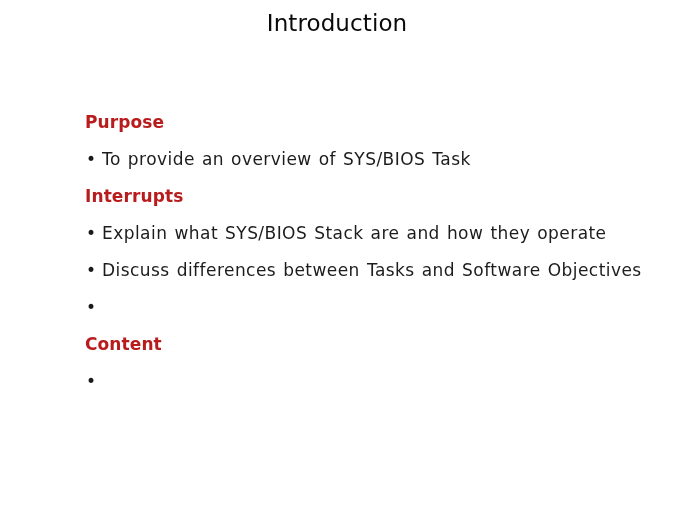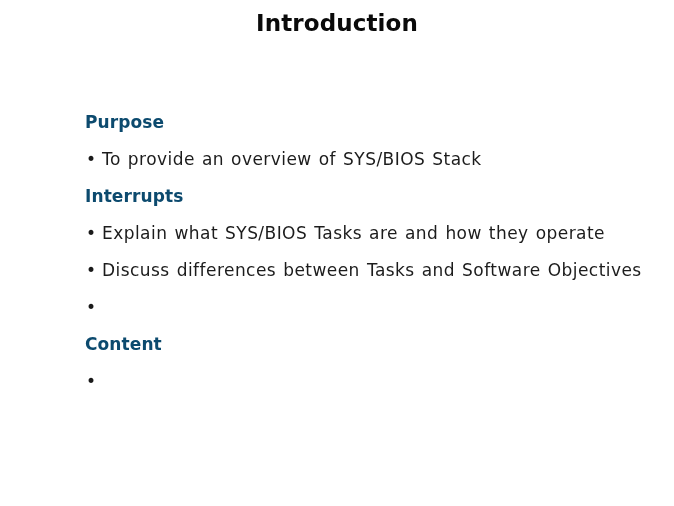--- a/index.html
+++ b/index.html
@@ -19,39 +19,39 @@
     background: #ffffff;
     overflow: hidden;
   }
   .slide-title {
     position: absolute;
     top: 9px;
     left: 0;
     width: 674px;
     text-align: center;
     font-size: 23px;
-    font-weight: bold;
+    font-weight: normal;
     letter-spacing: 0.1px;
     color: #0a0a0a;
     line-height: 28px;
   }
   .body-block {
     position: absolute;
     top: 112px;
     left: 85px;
     width: 560px;
   }
   .section {
     margin: 0;
     padding: 0;
   }
   .section-heading {
     font-size: 17px;
     font-weight: bold;
-    color: #0c4a6e;
+    color: #b91c1c;
     line-height: 21px;
     letter-spacing: 0.1px;
     height: 37px;
     white-space: nowrap;
   }
   .bullet-row {
     display: flex;
     align-items: flex-start;
     height: 37px;
     line-height: 21px;
@@ -82,29 +82,29 @@
 <div class="slide">
 
   <div class="slide-title">Introduction</div>
 
   <div class="body-block">
 
     <div class="section">
       <div class="section-heading">Purpose</div>
       <div class="bullet-row">
         <span class="bullet-dot">•</span>
-        <span class="bullet-text">To provide an overview of SYS/BIOS Stack</span>
+        <span class="bullet-text">To provide an overview of SYS/BIOS Task</span>
       </div>
     </div>
 
     <div class="section">
       <div class="section-heading">Interrupts</div>
       <div class="bullet-row">
         <span class="bullet-dot">•</span>
-        <span class="bullet-text">Explain what SYS/BIOS Tasks are and how they operate</span>
+        <span class="bullet-text">Explain what SYS/BIOS Stack are and how they operate</span>
       </div>
       <div class="bullet-row">
         <span class="bullet-dot">•</span>
         <span class="bullet-text">Discuss differences between Tasks and Software Objectives</span>
       </div>
       <div class="bullet-row">
         <span class="bullet-dot">•</span>
       </div>
     </div>
 

